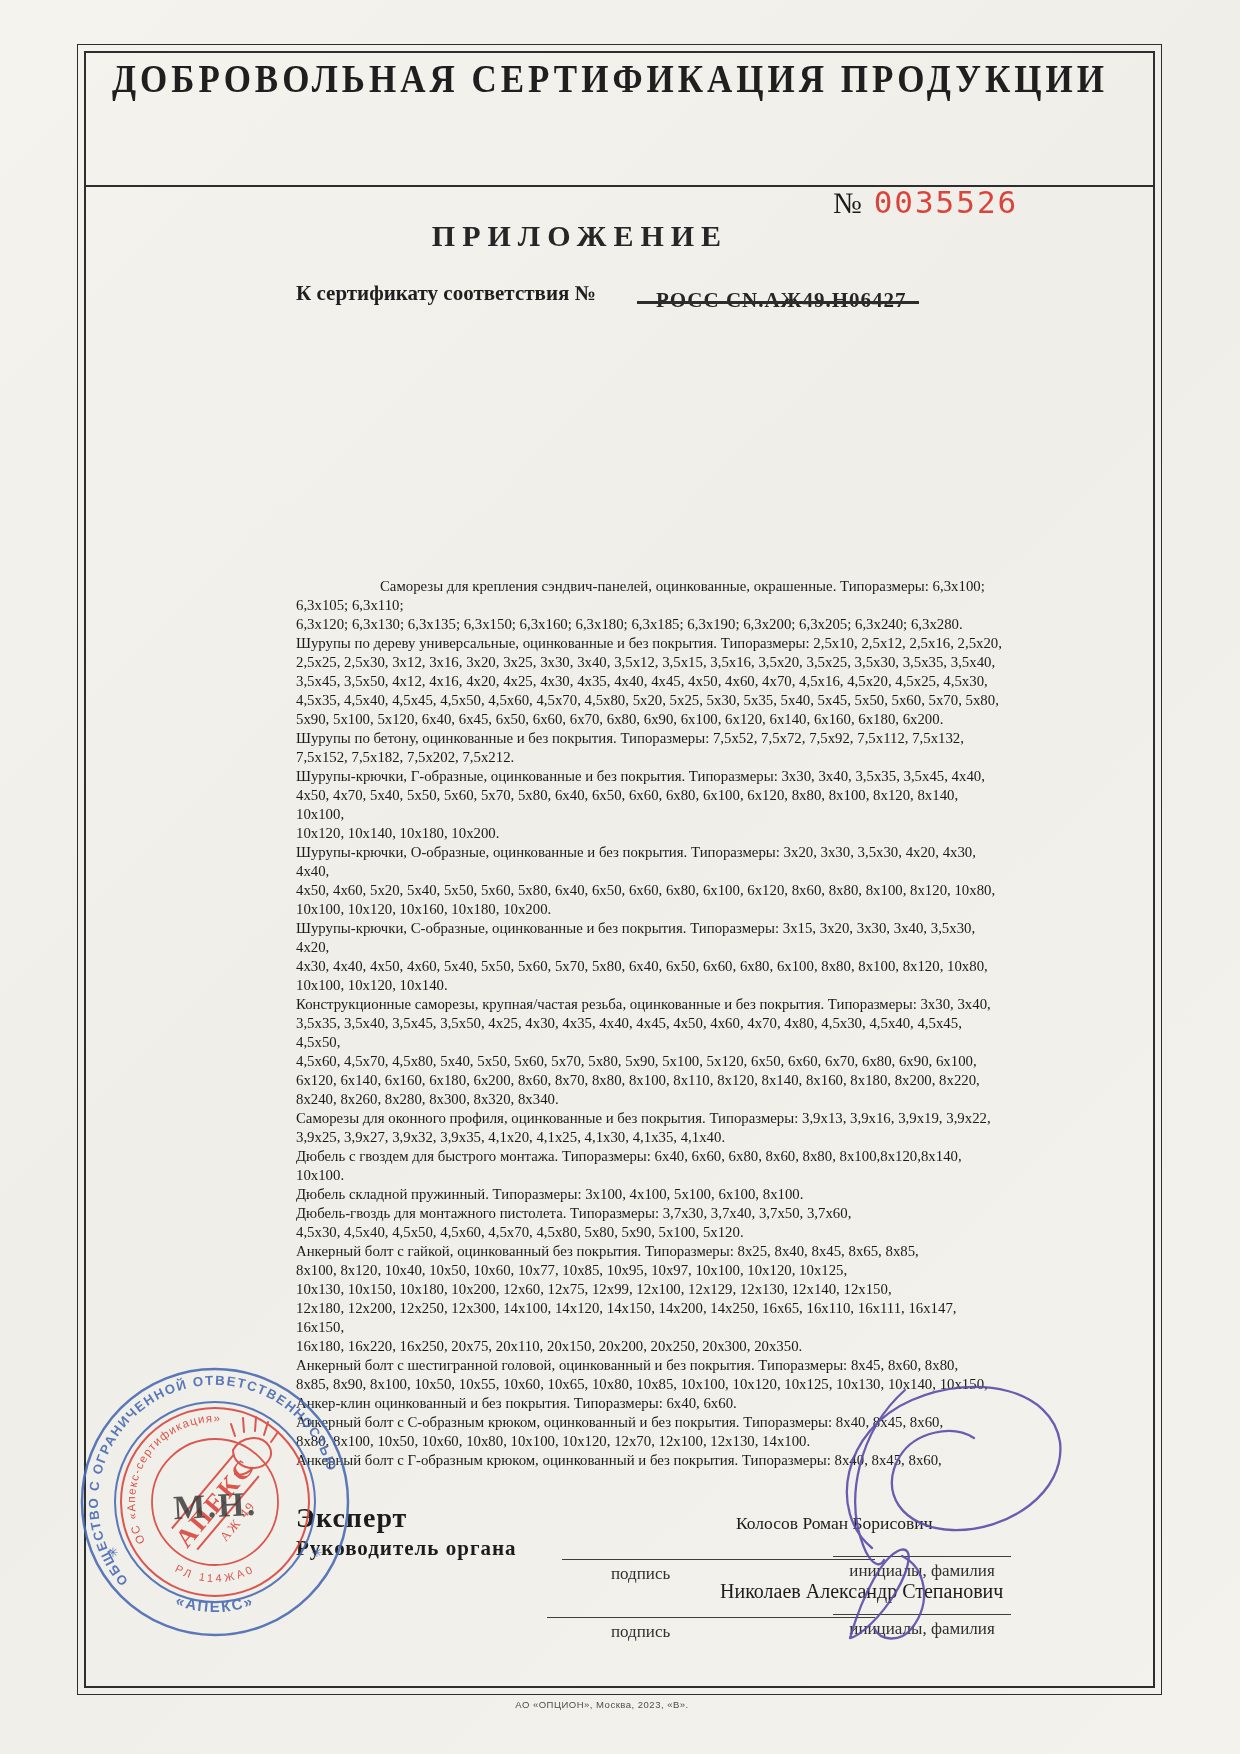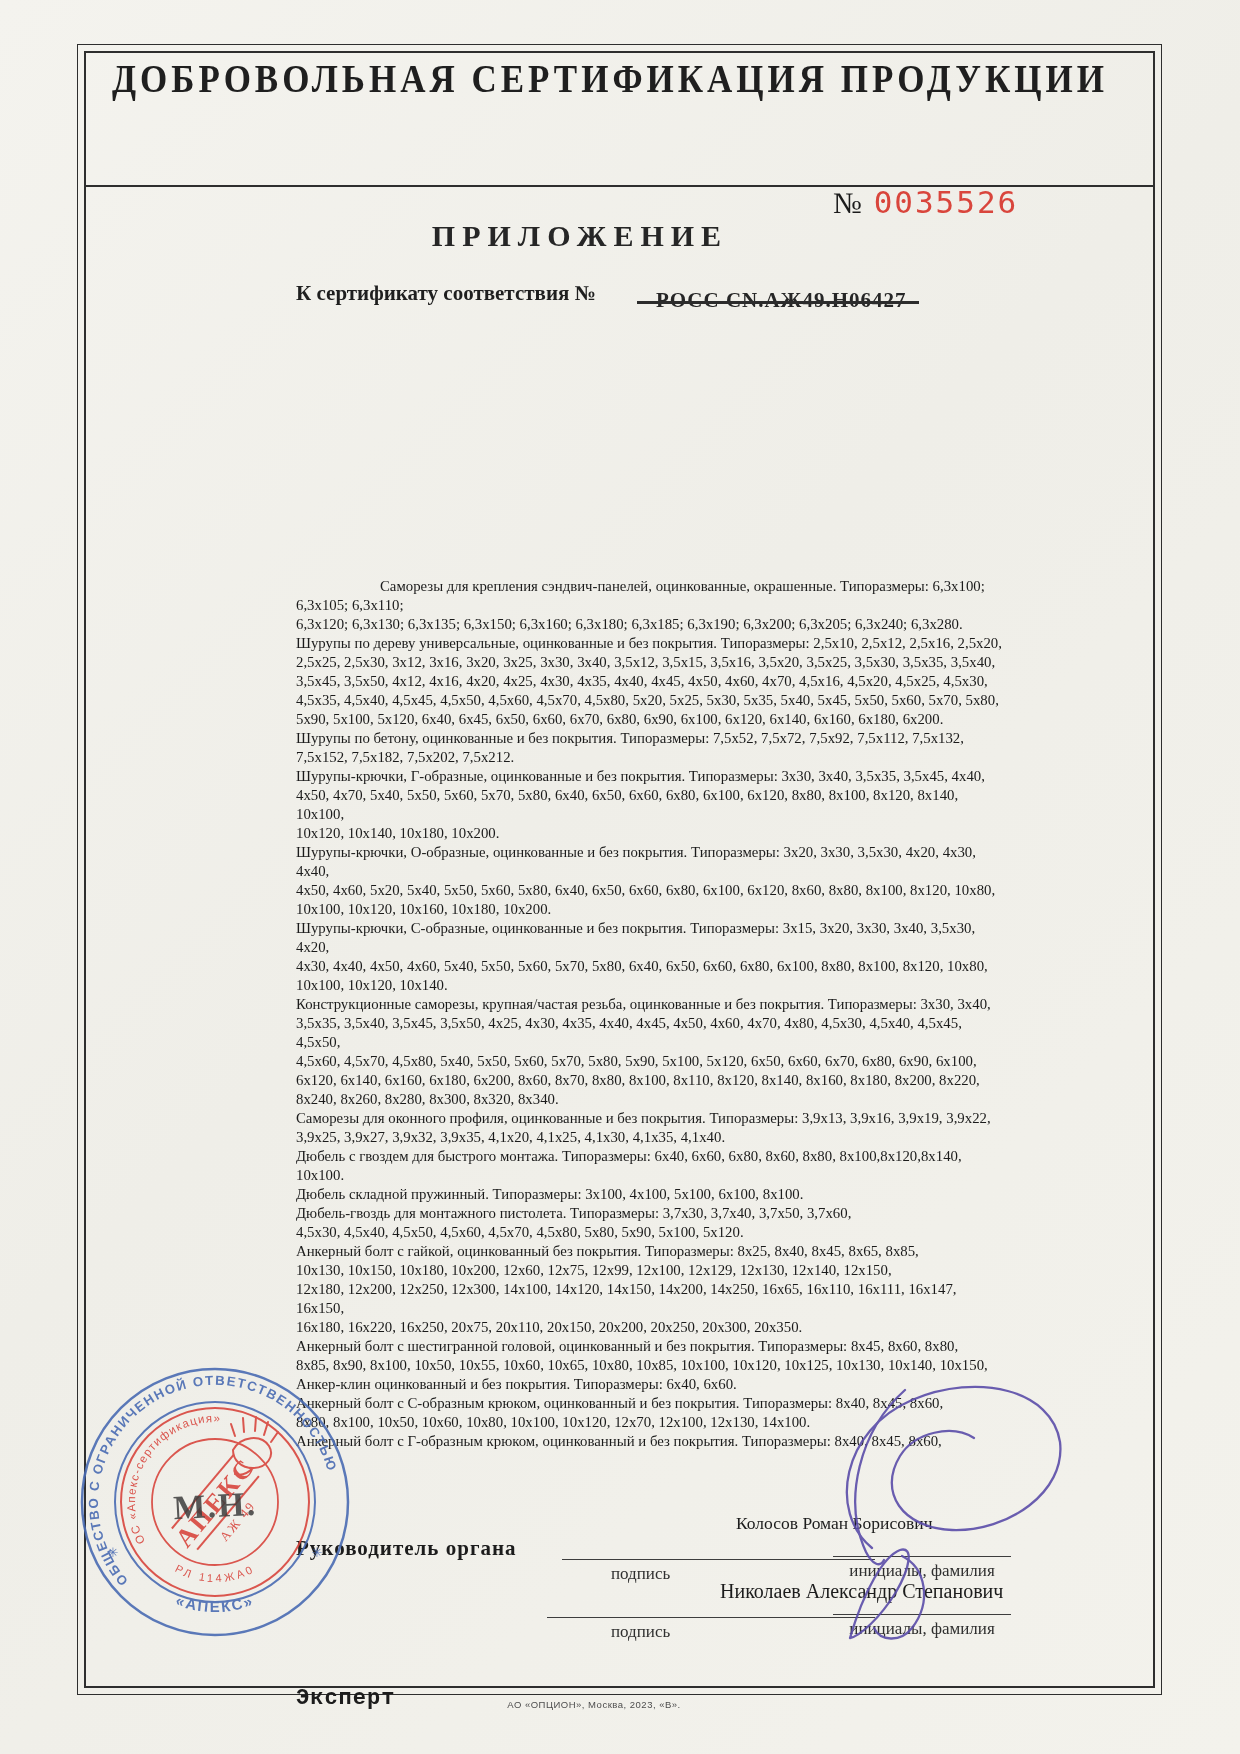--- a/index.html
+++ b/index.html
@@ -29,36 +29,36 @@
   }
   .cert-label { position:absolute; left:296px; top:281px; font-size:21px; font-weight:700; color:#1f1f1f; }
   .cert-number { position:absolute; left:656px; top:288px; font-size:21px; font-weight:700; color:#262626; letter-spacing:1px; white-space:nowrap; }
   .cert-strike { position:absolute; left:637px; top:301px; width:282px; height:2.5px; background:#2c2c2c; }
 
   .body-text { position:absolute; left:296px; top:577px; width:724px; font-size:14.8px; color:#1b1b1b; }
   .body-line { height:19px; line-height:19px; white-space:nowrap; }
   .body-line:first-child { padding-left:84px; }
 
   .role1 { position:absolute; left:296px; top:1536px; font-size:21px; font-weight:700; letter-spacing:1px; }
-  .role2 { position:absolute; left:296px; top:1686px; font-size:22px; font-weight:700; letter-spacing:1px;font-family:Liberation Mono, monospace; }
+  .role2 { position:absolute; left:296px; top:1502px; font-size:28px; font-weight:700; letter-spacing:1px; }
   .sign-line { position:absolute; height:0; border-top:1.5px solid #3d3d3d; }
   .sign-line.s1 { left:562px; top:1559px; width:313px; }
   .sign-line.s2 { left:547px; top:1617px; width:328px; }
   .name-line.n1 { left:833px; top:1556px; width:178px; }
   .name-line.n2 { left:833px; top:1614px; width:178px; }
   .small-label { position:absolute; font-family:Liberation Serif, serif; font-size:17px; color:#2f2f2f; }
   .podpis1 { left:611px; top:1564px; }
   .podpis2 { left:611px; top:1622px; }
   .initials1 { left:833px; top:1561px; width:178px; text-align:center; }
   .initials2 { left:833px; top:1619px; width:178px; text-align:center; }
   .name1 { position:absolute; left:736px; top:1513px; font-size:17.5px; white-space:nowrap; }
   .name2 { position:absolute; left:720px; top:1580px; font-size:20px; white-space:nowrap; }
 
   .footer-note {
-    position:absolute; left:4px; top:1699px; width:1140px; text-align:center;
+    position:absolute; left:12px; top:1699px; width:1140px; text-align:center;
     font-family:"Liberation Sans", sans-serif; font-size:9.5px; color:#4d4d4d; letter-spacing:0.5px;padding-left:20px;
   }
 
   .stamp-wrap { position:absolute; left:75px; top:1362px; width:280px; height:280px; opacity:0.9; }
   .sig-overlay { position:absolute; left:0; top:0; width:1240px; height:1754px; pointer-events:none; }
 </style>
 </head>
 <body>
 
 <div id="page">
@@ -109,20 +109,21 @@
       <div class="body-line">6x120, 6x140, 6x160, 6x180, 6x200, 8x60, 8x70, 8x80, 8x100, 8x110, 8x120, 8x140, 8x160, 8x180, 8x200, 8x220,</div>
       <div class="body-line">8x240, 8x260, 8x280, 8x300, 8x320, 8x340.</div>
       <div class="body-line">Саморезы для оконного профиля, оцинкованные и без покрытия. Типоразмеры: 3,9x13, 3,9x16, 3,9x19, 3,9x22,</div>
       <div class="body-line">3,9x25, 3,9x27, 3,9x32, 3,9x35, 4,1x20, 4,1x25, 4,1x30, 4,1x35, 4,1x40.</div>
       <div class="body-line">Дюбель с гвоздем для быстрого монтажа. Типоразмеры: 6x40, 6x60, 6x80, 8x60, 8x80, 8x100,8x120,8x140,</div>
       <div class="body-line">10x100.</div>
       <div class="body-line">Дюбель складной пружинный. Типоразмеры: 3x100, 4x100, 5x100, 6x100, 8x100.</div>
       <div class="body-line">Дюбель-гвоздь для монтажного пистолета. Типоразмеры: 3,7x30, 3,7x40, 3,7x50, 3,7x60,</div>
       <div class="body-line">4,5x30, 4,5x40, 4,5x50, 4,5x60, 4,5x70, 4,5x80, 5x80, 5x90, 5x100, 5x120.</div>
       <div class="body-line">Анкерный болт с гайкой, оцинкованный без покрытия. Типоразмеры: 8x25, 8x40, 8x45, 8x65, 8x85,</div>
+      <div class="body-line">8x100, 8x120, 10x40, 10x50, 10x60, 10x77, 10x85, 10x95, 10x97, 10x100, 10x120, 10x125,</div>
       <div class="body-line">10x130, 10x150, 10x180, 10x200, 12x60, 12x75, 12x99, 12x100, 12x129, 12x130, 12x140, 12x150,</div>
       <div class="body-line">12x180, 12x200, 12x250, 12x300, 14x100, 14x120, 14x150, 14x200, 14x250, 16x65, 16x110, 16x111, 16x147,</div>
       <div class="body-line">16x150,</div>
       <div class="body-line">16x180, 16x220, 16x250, 20x75, 20x110, 20x150, 20x200, 20x250, 20x300, 20x350.</div>
       <div class="body-line">Анкерный болт с шестигранной головой, оцинкованный и без покрытия. Типоразмеры: 8x45, 8x60, 8x80,</div>
       <div class="body-line">8x85, 8x90, 8x100, 10x50, 10x55, 10x60, 10x65, 10x80, 10x85, 10x100, 10x120, 10x125, 10x130, 10x140, 10x150,</div>
       <div class="body-line">Анкер-клин оцинкованный и без покрытия. Типоразмеры: 6x40, 6x60.</div>
       <div class="body-line">Анкерный болт с С-образным крюком, оцинкованный и без покрытия. Типоразмеры: 8x40, 8x45, 8x60,</div>
       <div class="body-line">8x80, 8x100, 10x50, 10x60, 10x80, 10x100, 10x120, 12x70, 12x100, 12x130, 14x100.</div>
       <div class="body-line">Анкерный болт с Г-образным крюком, оцинкованный и без покрытия. Типоразмеры: 8x40, 8x45, 8x60,</div>

